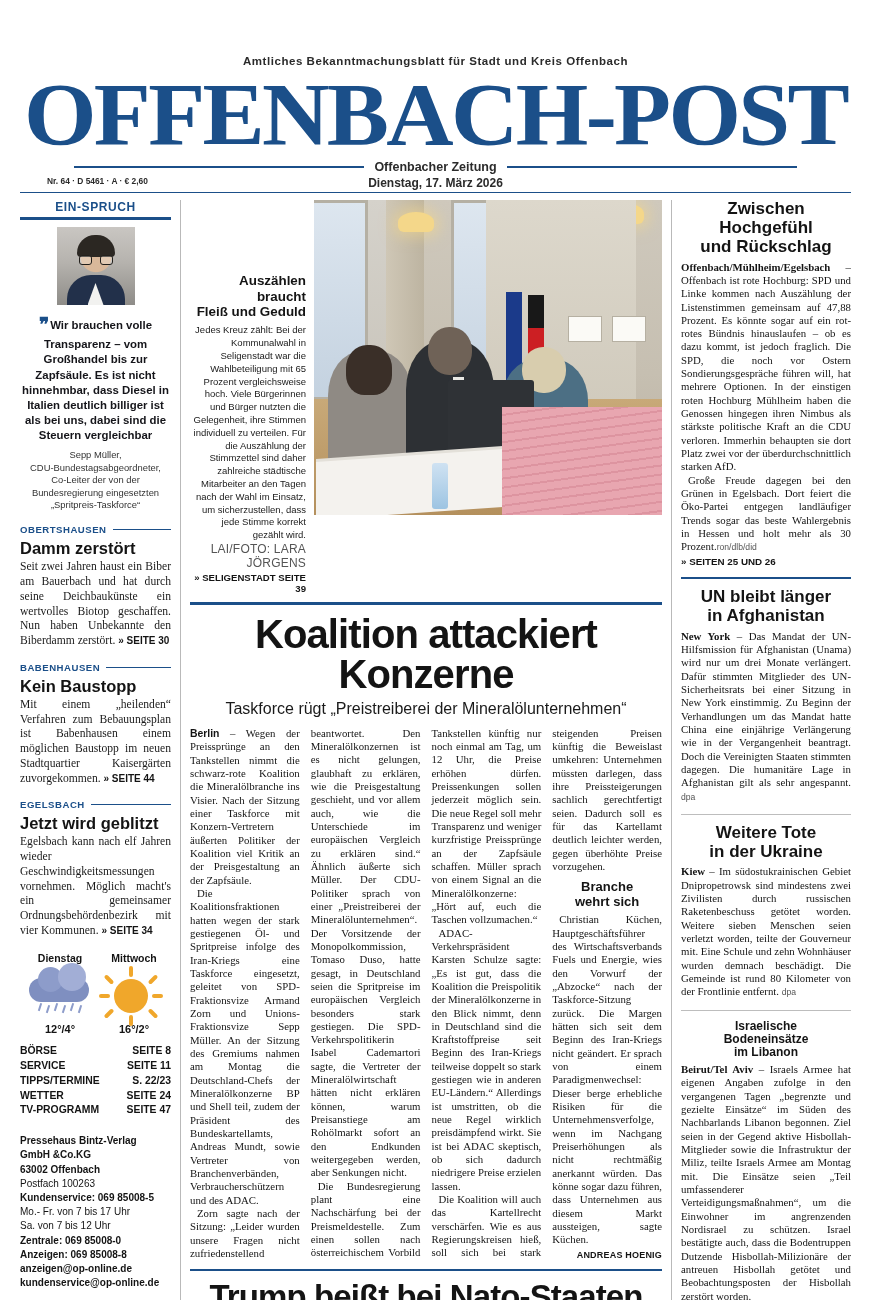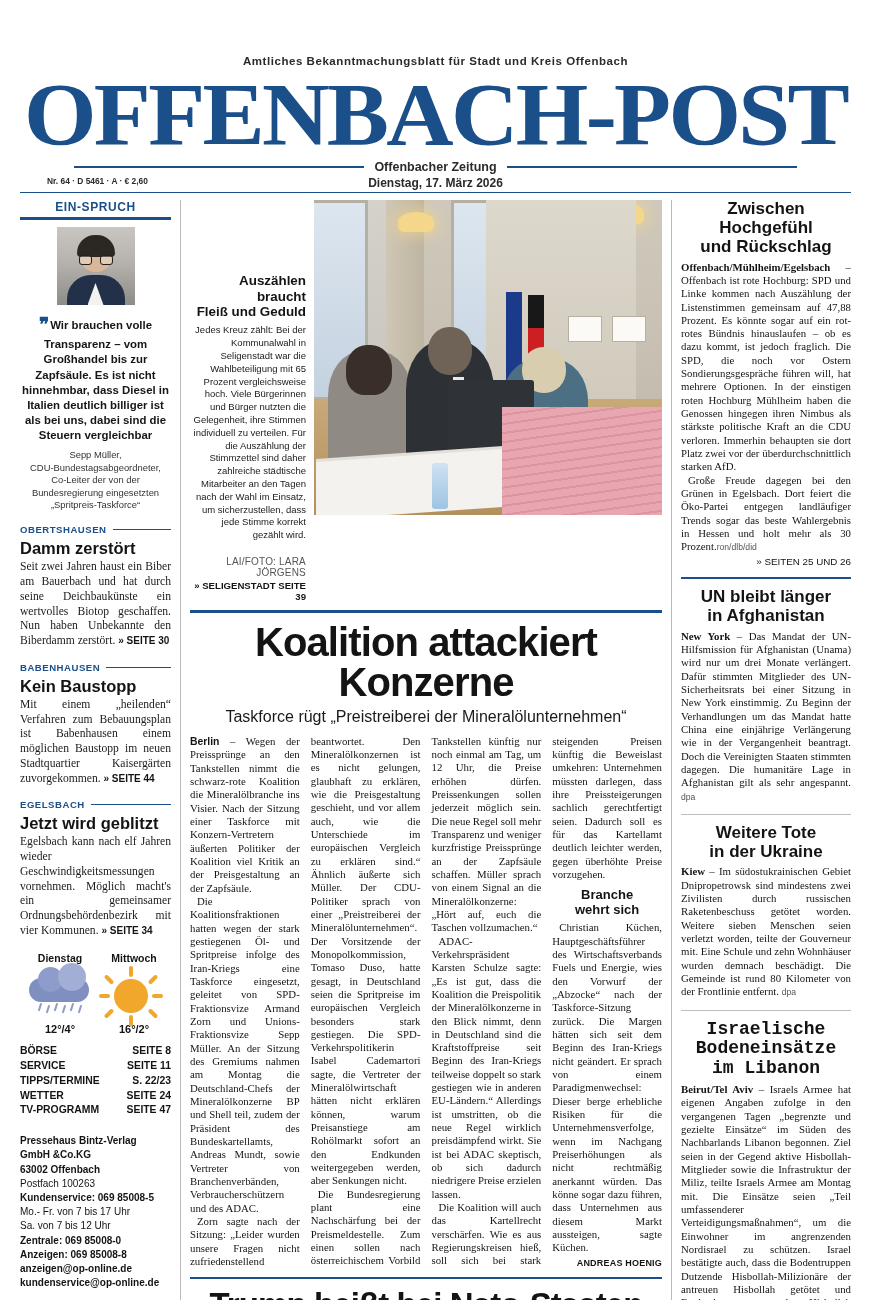--- a/index.html
+++ b/index.html
@@ -131,21 +131,21 @@
   .imprint b { font-weight:700; }
 
   
   .top-feature { display:flex; gap:8px; }
   .tf-text { width: 116px; flex:none; text-align: right; }
   .tf-head {
     font-family:"Liberation Sans", sans-serif;
     font-size: 13.4px; font-weight:700; line-height:1.14; color:#141414; margin-top: 73px;
   }
   .tf-body { font-family:"Liberation Sans", sans-serif; font-size:9.5px; line-height:1.35; color:#1a1a1a; margin-top:5px; }
-  .tf-credit { font-family:"Liberation Sans", sans-serif; font-size:10px; color:#555; margin-top:14px; letter-spacing:.2px; }
+  .tf-credit { font-family:"Liberation Sans", sans-serif; font-size:12px; color:#555; margin-top:0; letter-spacing:.2px; }
   .tf-ref { font-family:"Liberation Sans", sans-serif; font-size:9.6px; font-weight:700; color:#141414; margin-top:2px; }
 
   .photo-main {
     flex: 1; height: 315px; position: relative; overflow: hidden;
     background: linear-gradient(180deg,#cfc9bd 0%, #c6bfb1 55%, #b9b0a0 100%);
   }
   .pm-wallL { position:absolute; left:0; top:0; width:26%; height:100%; background:linear-gradient(180deg,#d5d2cb,#c2bdb2); }
   .pm-win { position:absolute; background: linear-gradient(180deg,#dde6ef,#c4d2e0); border:3px solid #b5b0a4; }
   .pm-w1 { left:-4px; top:0; width:58px; height:200px; }
   .pm-w2 { left:137px; top:0; width:76px; height:215px; }
@@ -196,24 +196,24 @@
     text-align:center; margin: 7px 0 4px; break-inside: avoid;
   }
   .byline { font-family:"Liberation Sans", sans-serif; font-size:9px; font-weight:700; text-align:right; color:#141414; margin-top:3px; letter-spacing:.2px; }
   .dpa { font-family:"Liberation Sans", sans-serif; font-size:8.6px; color:#555; }
 
   
   .rc-head {
     font-family:"Liberation Sans", sans-serif;
     font-size: 17px; font-weight:700; line-height:1.1; text-align:center; color:#141414;
   }
-  .rc-head.small { font-size: 18px; font-family: Liberation Mono, monospace; }
+  .rc-head.small { font-size: 12px; }
   .rc-body { font-size: 10.8px; line-height: 1.235; text-align: justify; hyphens:auto; color:#141414; margin-top:4px; }
   .rc-body p { text-indent: 7px; } .rc-body p.first { text-indent:0; }
-  .rc-ref { font-family:"Liberation Sans", sans-serif; font-size:9.8px; font-weight:400; text-align:right; color:#141414; margin-top:2px; }
+  .rc-ref { font-family:"Liberation Sans", sans-serif; font-size:9.8px; font-weight:700; text-align:left; color:#141414; margin-top:2px; }
   .thin-rule { height:1px; background:#bdbdbd; margin:11px 0 9px; }
   .blue-rule { height:2.5px; background:#1b4f89; margin:10px 0 9px; }
 </style>
 </head>
 <body>
 
 <div class="page">
 
   <div class="kicker-line">Amtliches Bekanntmachungsblatt für Stadt und Kreis Offenbach</div>
   <div class="masthead">OFFENBACH-POST</div>

